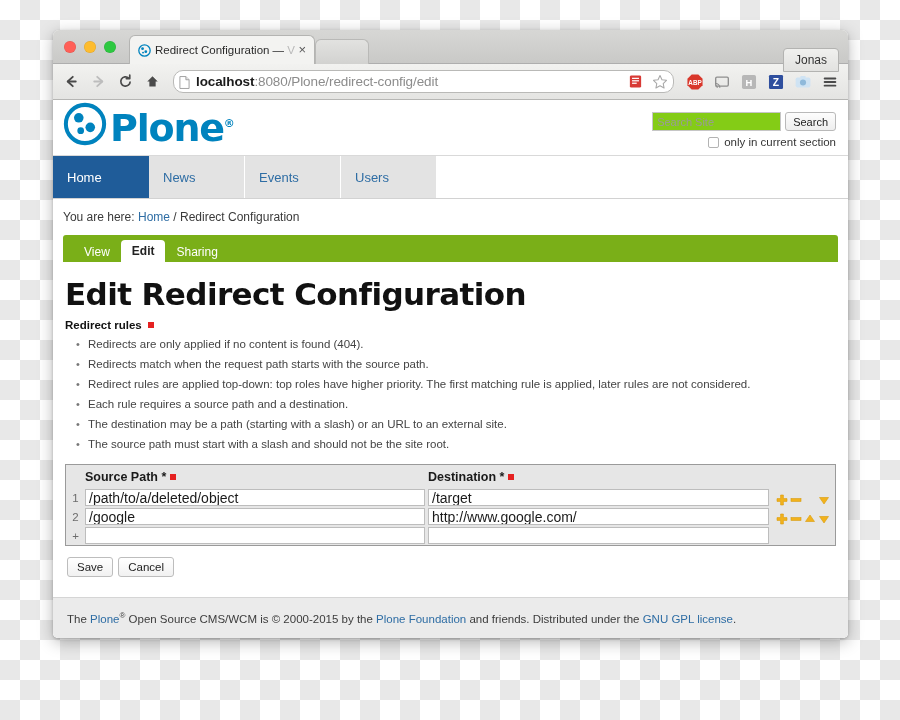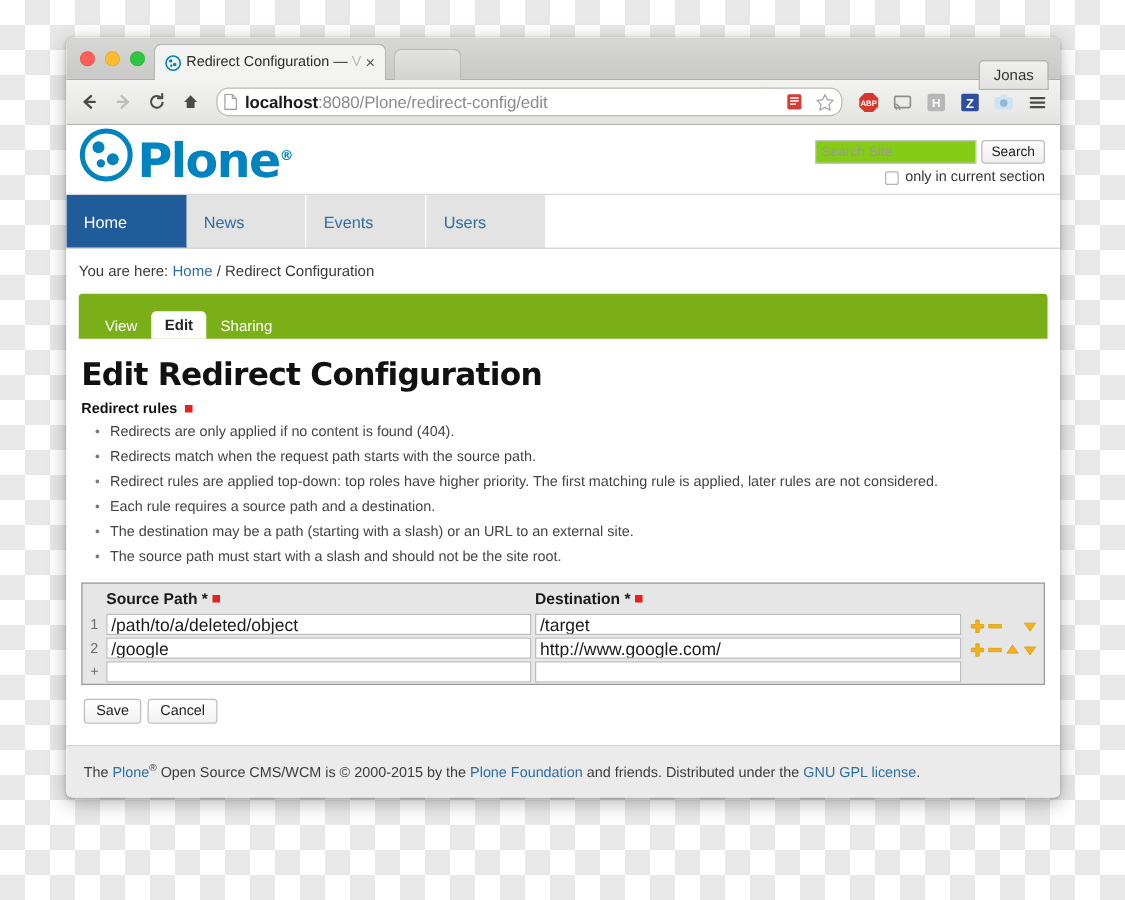--- a/index.html
+++ b/index.html
@@ -41,21 +41,21 @@
   .traffic {
     position: absolute; left: 11px; top: 11px;
     display: flex; gap: 8px;
   }
   .dot { width: 12px; height: 12px; border-radius: 50%; }
   .dot.red    { background: #ff5f57; box-shadow: inset 0 0 0 0.5px rgba(0,0,0,.12); }
   .dot.yellow { background: #febc2e; box-shadow: inset 0 0 0 0.5px rgba(0,0,0,.12); }
   .dot.green  { background: #2dc840; box-shadow: inset 0 0 0 0.5px rgba(0,0,0,.12); }
 
   .tab {
-    position: absolute; left: 70px; top: 5px;
+    position: absolute; left: 76px; top: 5px;
     height: 29px; width: 186px;
     background: #f3f3f1;
     border: 1px solid #b4b4b2; border-bottom: none;
     border-radius: 6px 6px 0 0;
     display: flex; align-items: center;
     padding: 0 6px 0 8px;
     font-size: 11.5px; color: #2b2b2b;
     white-space: nowrap;
   }
   .tab-favicon {
@@ -198,21 +198,21 @@
 
   
   .breadcrumb {
     padding: 11px 0 11px 10px;
     font-size: 12px; color: #3a3a3a;
   }
   .breadcrumb a { color: #2e6da4; text-decoration: none; }
 
   
   .greenbar {
-    height: 36px;
+    height: 27px;
     background: #7aaf18;
     display: flex; align-items: flex-end;
     padding-left: 10px;
     border-radius: 3px 3px 0 0;
     margin: 0 10px;
   }
   .gtab {
     height: 21px; padding: 0 11px;
     display: flex; align-items: center;
     font-size: 12px; color: #ffffff;
@@ -220,21 +220,21 @@
   .gtab.active {
     background: #ffffff; color: #222; font-weight: 700;
     border-radius: 4px 4px 0 0;
     height: 22px;
   }
 
   
   .content { padding: 14px 12px 0 12px; }
   h1.page-title {
     font-family: "DejaVu Sans", sans-serif;
-    font-size: 25px; font-weight: 700; color: #111;
+    font-size: 31px; font-weight: 700; color: #111;
     margin: 0 0 7px 0; letter-spacing: -0.6px;
   }
   .field-label {
     font-size: 11.5px; font-weight: 700; color: #111;
     display: flex; align-items: center; gap: 6px;
     margin-bottom: 2px;
   }
   .req { width: 6px; height: 6px; background: #e52121; display: inline-block; }
 
   ul.rules {

